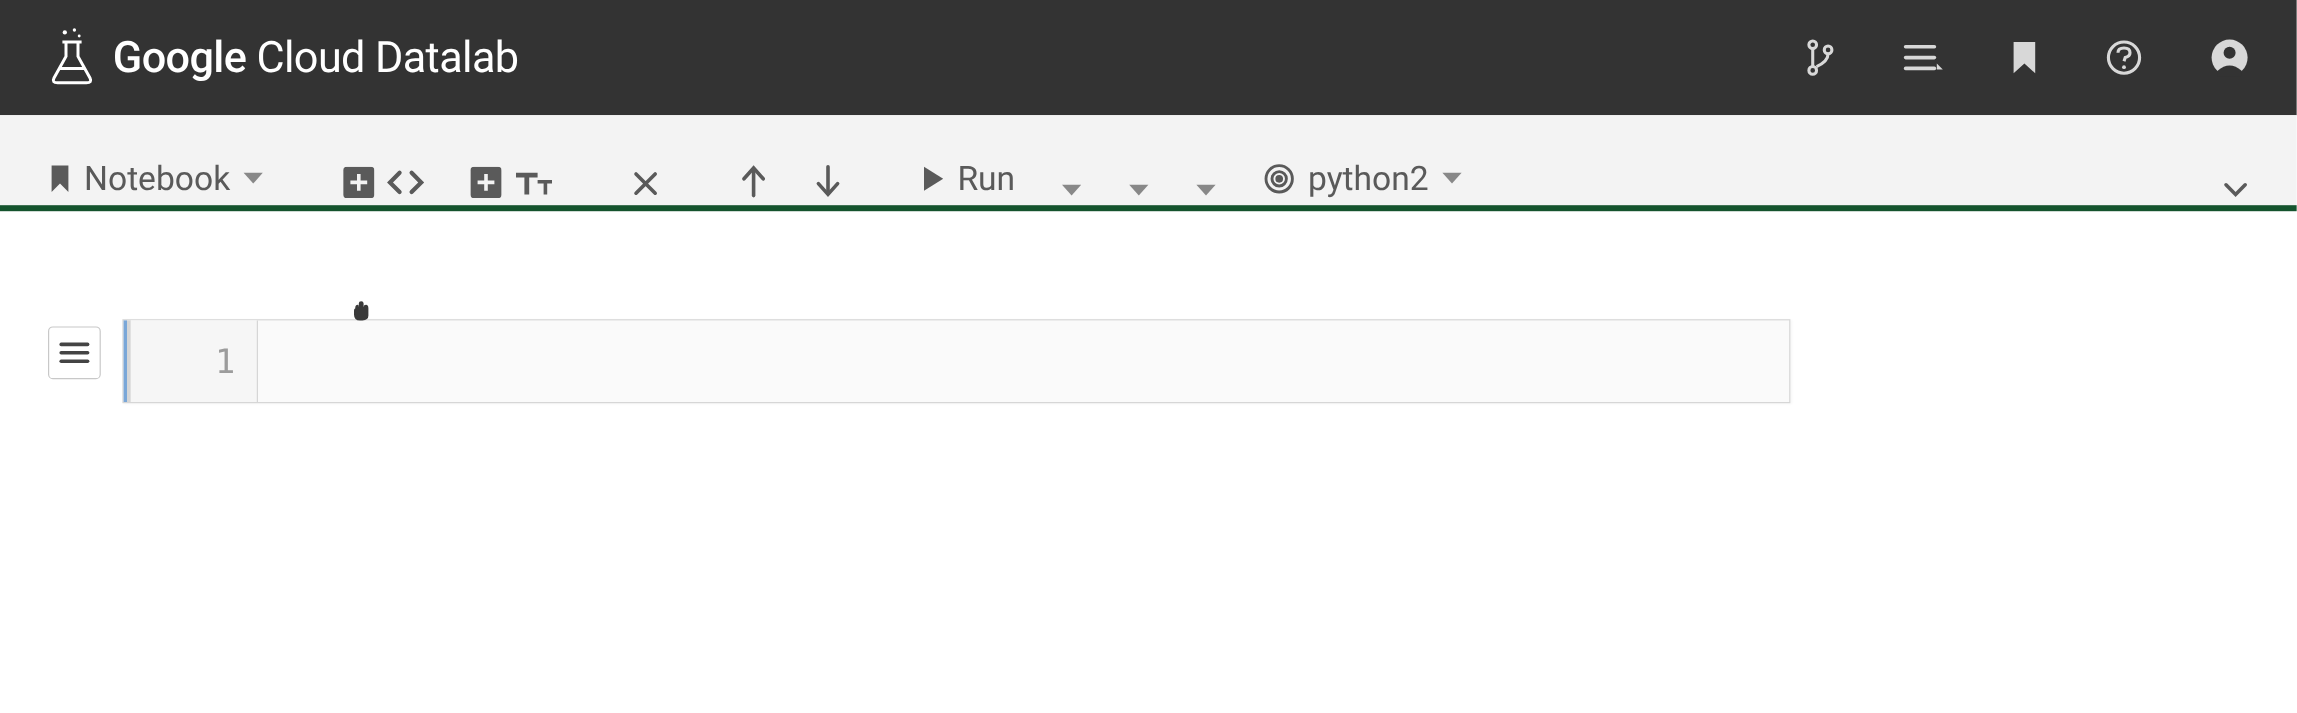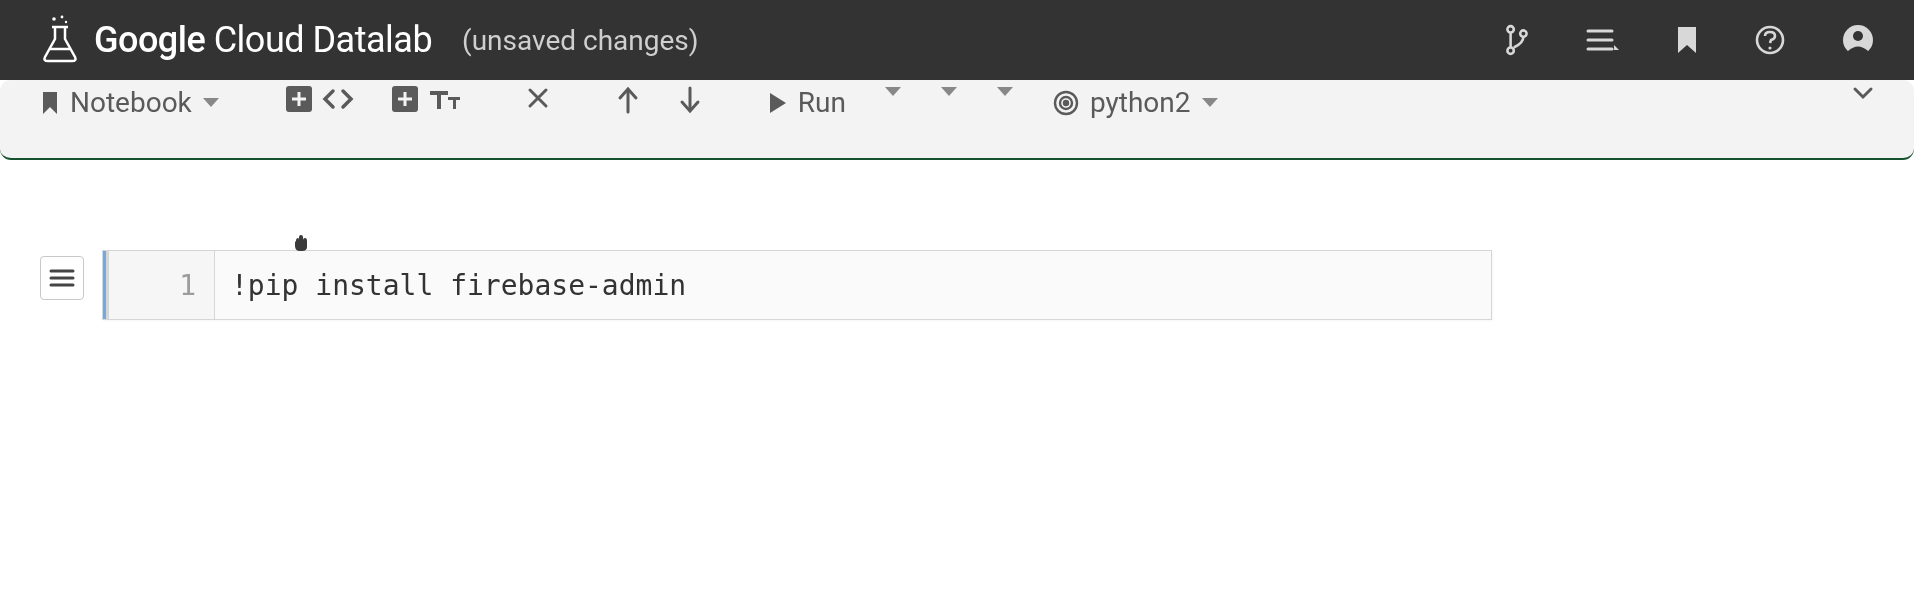--- a/index.html
+++ b/index.html
@@ -5,21 +5,21 @@
   * { box-sizing: border-box; margin: 0; padding: 0; }
   body {
     font-family: "Roboto", "Helvetica Neue", Arial, sans-serif;
     background: #fff;
     width: 1914px;
   }
 
   
   .header {
     background: #333333;
-    height: 80px;
+    height: 96px;
     display: flex;
     align-items: center;
     padding: 16px 40px;
     color: #ebebeb;
   }
   .logo-area {
     display: flex;
     align-items: center;
     gap: 14px;
   }
@@ -47,28 +47,27 @@
     display: flex;
     align-items: center;
     gap: 56px;
     color: #d8d8d8;
   }
   .header-icons svg { display: block; }
 
   
   .toolbar {
     background: #f3f3f3;
-    border-bottom: 2px solid #14532d;
+    border-bottom: 5px solid #14532d;
     height: 80px;
     display: flex;
-    align-items: flex-start;
+    align-items: flex-end;
     padding: 0 30px;
     gap: 18px;
     color: #5a5a5a;
-    border-radius: 11px;
   }
   .tb-btn {
     display: flex;
     align-items: center;
     gap: 10px;
     padding: 6px 10px;
     color: #5a5a5a;
     font-size: 28px;
     cursor: pointer;
   }
@@ -157,21 +156,20 @@
         <path d="M15 12 L15 24 L5 42 Q3 46 8 46 L32 46 Q37 46 35 42 L25 24 L25 12"></path>
         <line x1="12" y1="12" x2="28" y2="12"></line>
         <line x1="10" y1="34" x2="30" y2="34"></line>
       </svg>
     </span>
     <span class="logo-text">
       <span class="bold">Google</span><span> Cloud Datalab</span>
     </span>
   </div>
 
-  <div class="doc-status">(unsaved changes)</div>
 
   <div class="header-spacer"></div>
 
   <div class="header-icons">
     <span>
       <svg width="26" height="32" viewBox="0 0 24 30" stroke="#d8d8d8" stroke-width="2.4" fill="none">
         <circle cx="6" cy="5" r="3"></circle>
           <circle cx="6" cy="25" r="3"></circle>
           <circle cx="18" cy="9" r="3"></circle>
         <path d="M6 8 L6 22"></path>
@@ -355,22 +353,19 @@
           <line x1="2" y1="17" x2="24" y2="17"></line>
         </svg>
     </span>
   </div>
 
   <div class="cell">
     <div class="cell-left-accent"></div>
     <div class="gutter">
       <span>1</span>
     </div>
-    <div class="code">
-      <span>!pip install firebase-admin</span>
-    </div>
     <div class="drag-cursor">
       <svg width="20" height="20" viewBox="0 0 20 20" fill="#3a3a3a">
           <path d="M5 8 Q5 5 7 5 Q8 5 8 7 L8 4 Q8 2 10 2 Q12 2 12 4 L12 7 Q12 5 14 5 Q16 5 16 8 L16 14 Q16 18 11 18 L9 18 Q4 18 4 13 L4 10 Q4 8 5 8 Z"></path>
         </svg>
     </div>
   </div>
 </div>
 
 </body></html>

